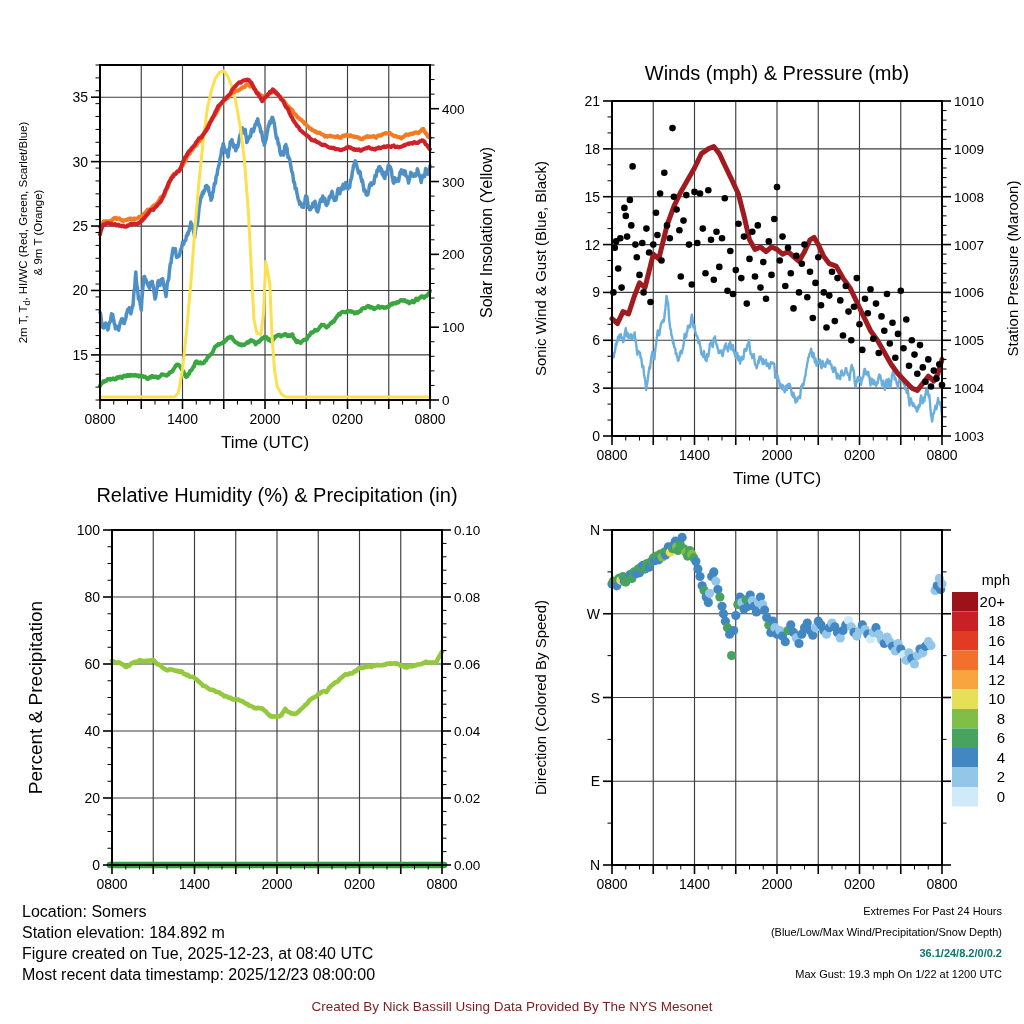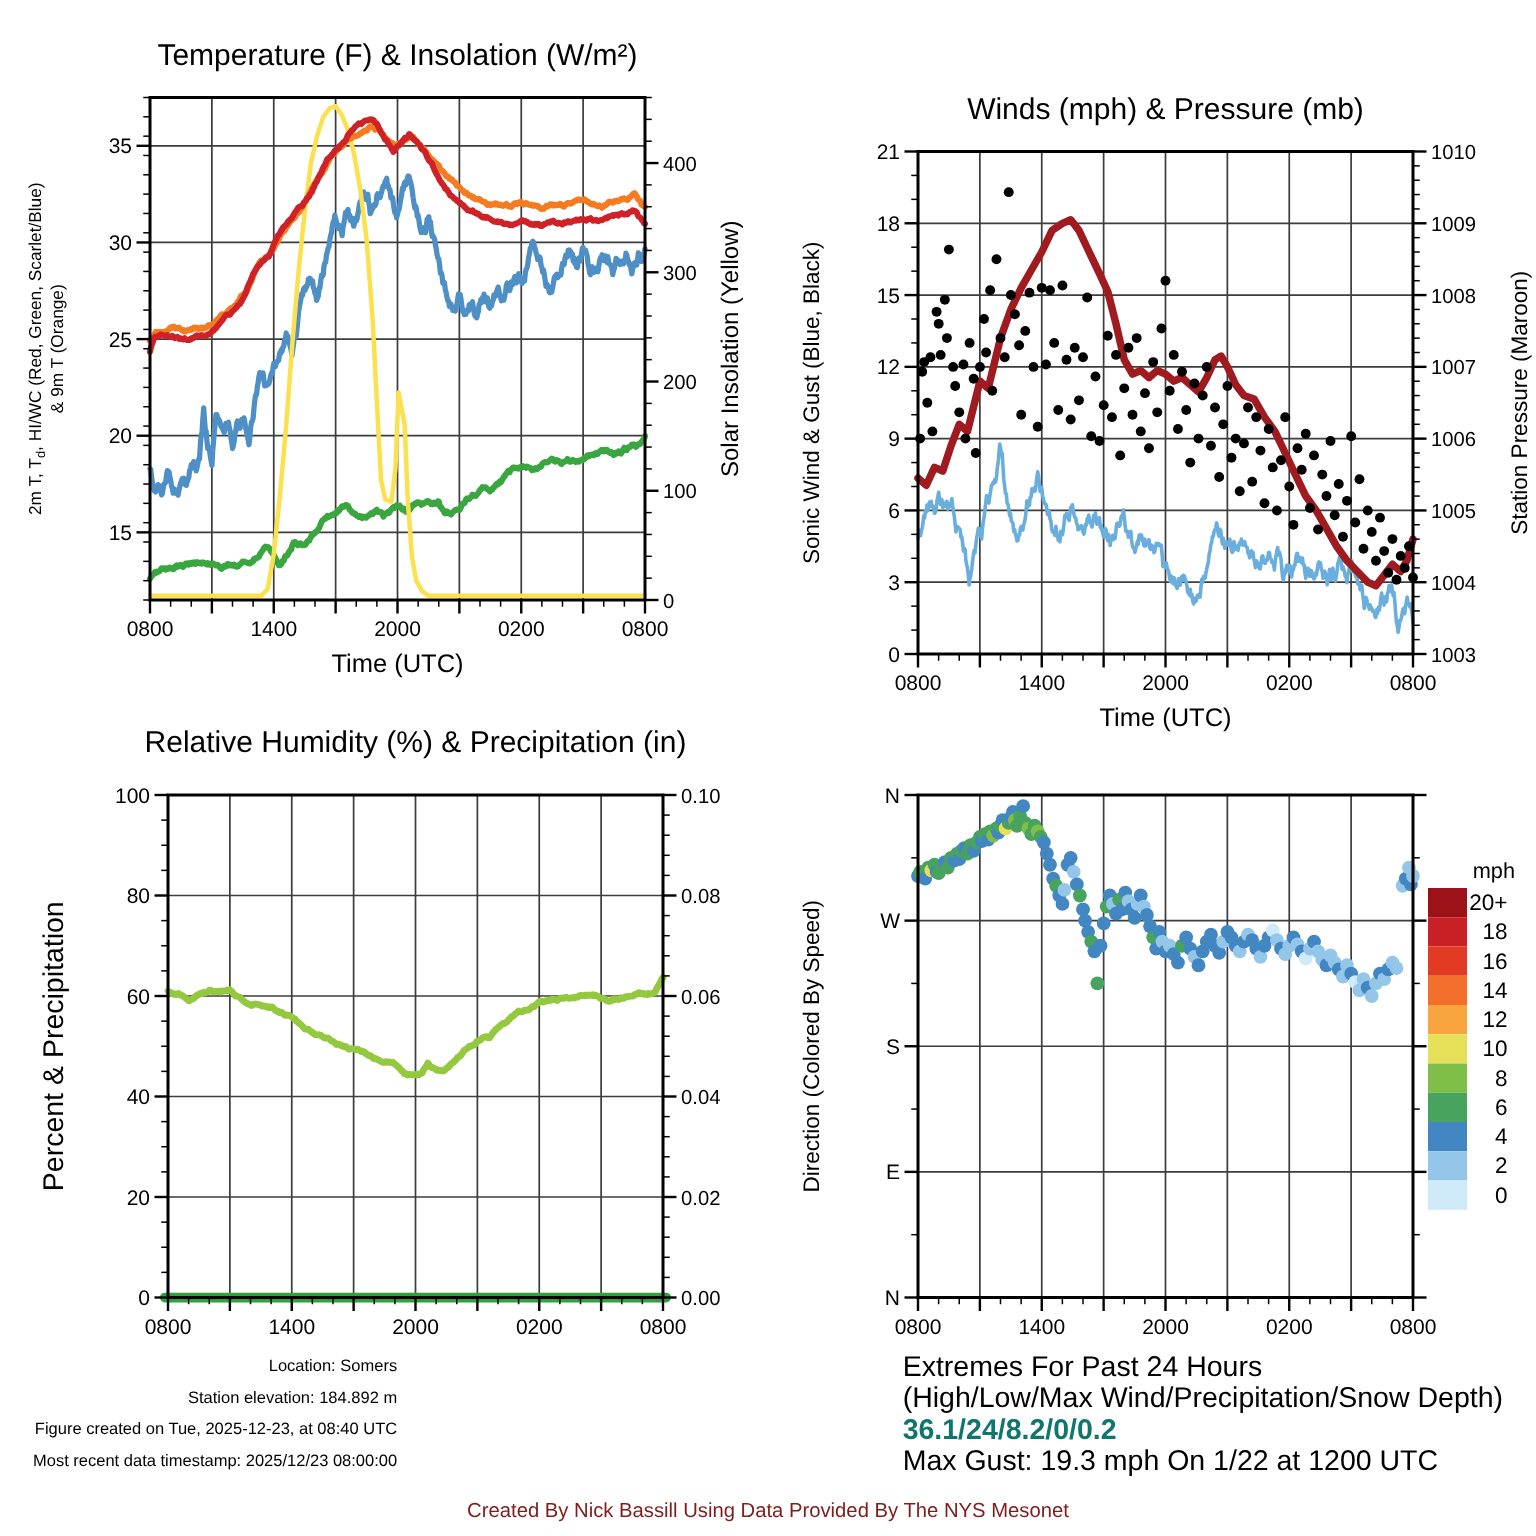--- a/index.html
+++ b/index.html
@@ -5,31 +5,30 @@
   html,body{margin:0;padding:0;background:#fff;width:1024px;height:1024px;overflow:hidden;
     font-family:"Liberation Sans",sans-serif;color:#000;}
   .dashboard{position:absolute;left:0;top:0;width:1024px;height:1024px;background:#fff;}
   .quad{position:absolute;width:512px;height:452px;}
   .quad svg{position:absolute;left:0;top:0;}
   #quad-tl{left:0;top:0;} #quad-tr{left:512px;top:0;margin-top:36px;}
   #quad-bl{left:12px;top:452px;} #quad-br{left:512px;top:452px;}
   .chart-title{position:absolute;left:60px;width:410px;top:26px;text-align:center;
     font-size:20px;color:#000;white-space:nowrap;}
   .title-low{top:32px;}
-  .info-left{position:absolute;left:22px;top:901px;font-size:11px;line-height:21px;color:#000;text-align:right;}
-  .extremes{position:absolute;right:22px;top:901px;text-align:left;font-size:19px;line-height:21px;color:#000;}
+  .info-left{position:absolute;left:22px;top:901px;font-size:16px;line-height:21px;color:#000;}
+  .extremes{position:absolute;right:22px;top:901px;text-align:right;font-size:11px;line-height:21px;color:#000;}
   .extremes .vals{font-weight:bold;}
   .credit{position:absolute;left:0;top:999px;width:1024px;text-align:center;font-size:13.5px;color:#7f1d1d;}
 </style>
 </head>
 <body>
 
 <div class="dashboard">
   <div class="quad" id="quad-tl">
-    <div class="chart-title">Temperature (F) &amp; Insolation (W/m²)</div>
     <svg id="svg-0" width="512" height="452">
         <g stroke="#3d3d3d" stroke-width="1.15">
           <line x1="141.25" y1="65" x2="141.25" y2="400"></line>
           <line x1="182.5" y1="65" x2="182.5" y2="400"></line>
           <line x1="223.75" y1="65" x2="223.75" y2="400"></line>
           <line x1="265" y1="65" x2="265" y2="400"></line>
           <line x1="306.25" y1="65" x2="306.25" y2="400"></line>
           <line x1="347.5" y1="65" x2="347.5" y2="400"></line>
           <line x1="388.75" y1="65" x2="388.75" y2="400"></line>
           <line x1="100" y1="354.90384615384613" x2="430" y2="354.90384615384613"></line>
@@ -789,19 +788,19 @@
 
   <div class="info-left">
     <div>Location: Somers</div>
     <div>Station elevation: 184.892 m</div>
     <div>Figure created on Tue, 2025-12-23, at 08:40 UTC</div>
     <div>Most recent data timestamp: 2025/12/23 08:00:00</div>
   </div>
 
   <div class="extremes">
     <div>Extremes For Past 24 Hours</div>
-    <div>(High/Low/Max Wind/Precipitation/Snow Depth)</div>
+    <div>(Blue/Low/Max Wind/Precipitation/Snow Depth)</div>
     <div class="vals" id="extremes-vals" style="color: #0f766e;">36.1/24/8.2/0/0.2</div>
     <div>Max Gust: 19.3 mph On 1/22 at 1200 UTC</div>
   </div>
 
   <div class="credit">Created By Nick Bassill Using Data Provided By The NYS Mesonet</div>
 </div>
 
 </body></html>

